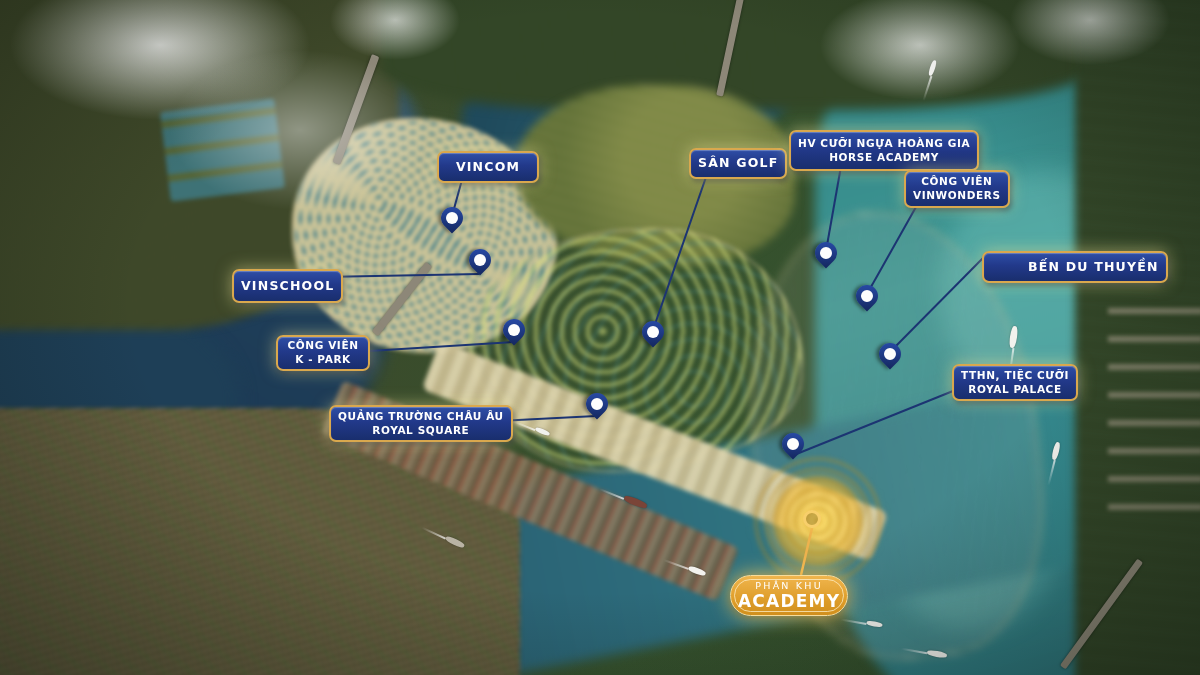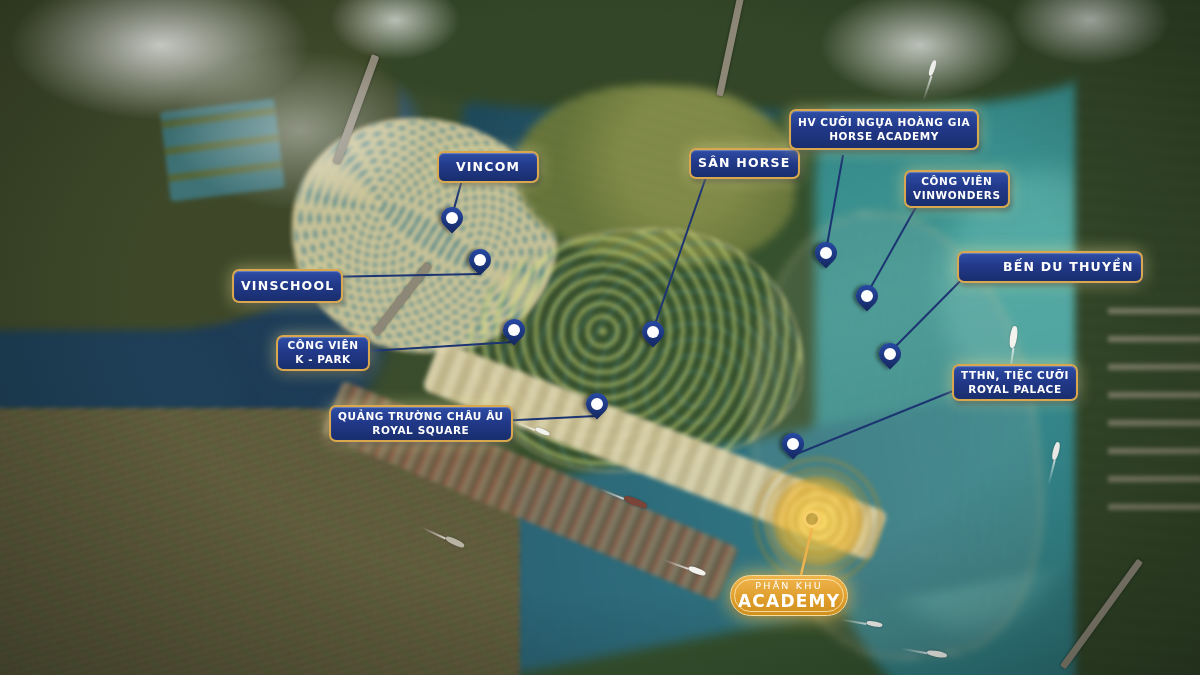--- a/index.html
+++ b/index.html
@@ -191,34 +191,34 @@
       <line x1="812" y1="528" x2="801" y2="575" stroke="#eeb24e" stroke-width="2.5"></line>
     </svg>
 
   <div id="markers">
       <div class="pin" style="left: 441px; top: 207px;"></div>
       <div class="label single" style="left: 437px; top: 127px; min-width: 102px; min-height: 32px;">
         <span>VINCOM</span>
       </div>
       <div class="pin" style="left: 642px; top: 321px;"></div>
       <div class="label single" style="left: 689px; top: 124px; min-width: 86px; min-height: 31px;">
-        <span>SÂN HORSE</span>
+        <span>SÂN GOLF</span>
       </div>
       <div class="pin" style="left: 815px; top: 242px;"></div>
-      <div class="label" style="left: 789px; top: 109px; min-width: 152px; min-height: 41px; justify-content: center;">
+      <div class="label" style="left: 789px; top: 130px; min-width: 152px; min-height: 41px; justify-content: center;">
         <span>HV CƯỠI NGỰA HOÀNG GIA</span>
         <span>HORSE ACADEMY</span>
       </div>
       <div class="pin" style="left: 856px; top: 285px;"></div>
       <div class="label" style="left: 904px; top: 170px; min-width: 94px; min-height: 38px;">
         <span>CÔNG VIÊN</span>
         <span>VINWONDERS</span>
       </div>
       <div class="pin" style="left: 879px; top: 343px;"></div>
-      <div class="label single" style="left: 957px; top: 227px; min-width: 102px; min-height: 32px; padding-left: 44px;">
+      <div class="label single" style="left: 982px; top: 227px; min-width: 102px; min-height: 32px; padding-left: 44px;">
         <span>BẾN DU THUYỀN</span>
       </div>
       <div class="pin" style="left: 469px; top: 249px;"></div>
       <div class="label single" style="left: 232px; top: 245px; min-width: 92px; min-height: 34px;">
         <span>VINSCHOOL</span>
       </div>
       <div class="pin" style="left: 503px; top: 319px;"></div>
       <div class="label" style="left: 276px; top: 335px; min-width: 94px; min-height: 36px;">
         <span>CÔNG VIÊN</span>
         <span>K - PARK</span>

